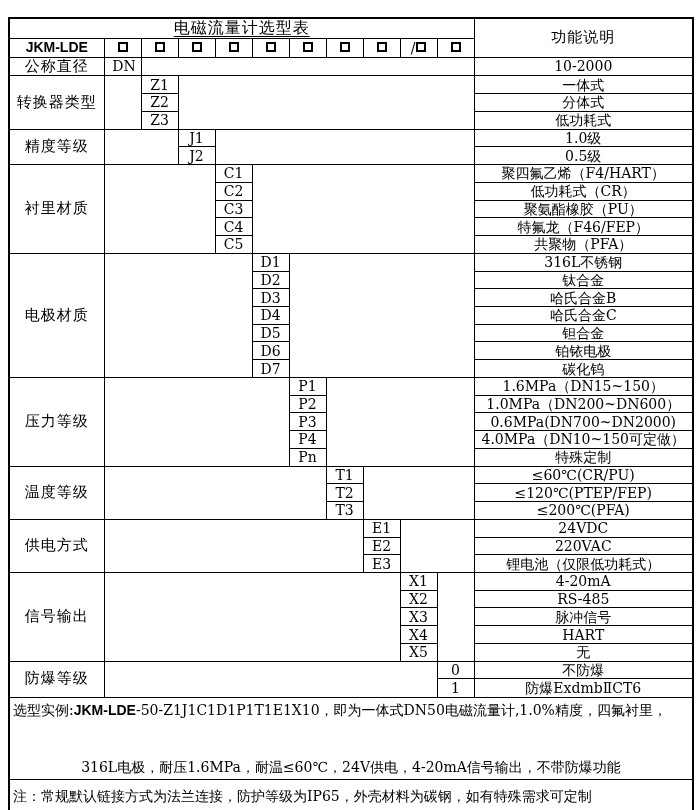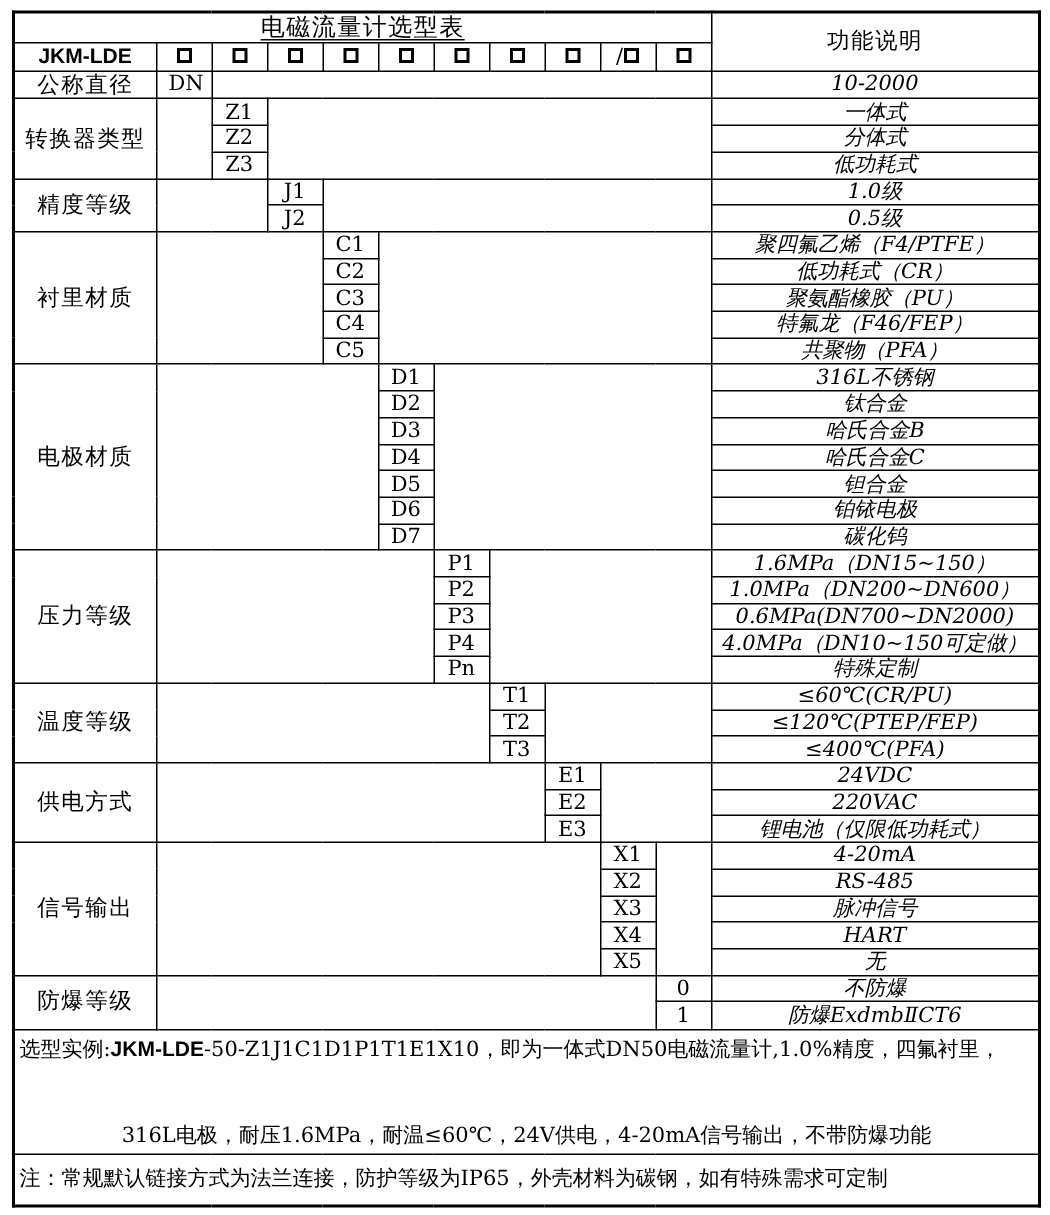--- a/index.html
+++ b/index.html
@@ -2,21 +2,21 @@
 <html><head>
 <meta charset="utf-8">
 <style>
   * { box-sizing: border-box; }
   html,body { margin:0; padding:0; background:#ffffff; }
   body {
     width:700px; height:810px;
     font-family:"DejaVu Serif","Liberation Serif",serif;
     color:#000;
   }
-  .page { width:700px; height:810px; padding:7px 8px; }
+  .page { width:700px; height:810px; padding:17px 8px; }
   table.sel {
     width:684px; height:798px;
     border-collapse:collapse; table-layout:fixed;
     border:2px solid #000;
   }
   td {
     border:1px solid #000;
     text-align:center; vertical-align:middle;
     font-size:14px; line-height:1.15;
     overflow:hidden; white-space:nowrap;
@@ -28,21 +28,21 @@
     height:20px;
   }
   td.t-func { font-size:15px; letter-spacing:1px; }
   td.t-model {
     font-family:"Liberation Sans",sans-serif;
     font-weight:bold; font-size:14px; height:19px;
   }
   td.lbl { font-size:15px; letter-spacing:1px;margin-top:44px; }
   td.code { font-size:14px; }
   td.code.dn { text-align:center; padding-left:3px; }
-  td.desc { font-size:14px;font-style:italic; }
+  td.desc { font-size:14px; }
   td.cb { height:19px; }
   .box {
     display:inline-block; width:10px; height:10px;
     border:2px solid #000; vertical-align:middle;
     margin-top:-2px;
   }
   .slash-mark { font-size:14px; margin-right:1px; vertical-align:middle; }
   td.note { text-align:left; padding:1px 3px; white-space:normal; }
   td.note-ex { height:46px; font-size:14px; }
   td.note-rm { height:35px; font-size:14px; }
@@ -123,21 +123,21 @@
   <tr>
     <td class="code">J2</td>
     <td class="desc">0.5级</td>
   </tr>
 
   <tr>
     <td class="lbl" rowspan="5">衬里材质</td>
     <td class="empty" rowspan="5" colspan="3"></td>
     <td class="code">C1</td>
     <td class="empty" rowspan="5" colspan="6"></td>
-    <td class="desc">聚四氟乙烯（F4/PTFE）</td>
+    <td class="desc">聚四氟乙烯（F4/HART）</td>
   </tr>
   <tr>
     <td class="code">C2</td>
     <td class="desc">低功耗式（CR）</td>
   </tr>
   <tr>
     <td class="code">C3</td>
     <td class="desc">聚氨酯橡胶（PU）</td>
   </tr>
   <tr>
@@ -211,21 +211,21 @@
     <td class="code">T1</td>
     <td class="empty" rowspan="3" colspan="3"></td>
     <td class="desc">≤60℃(CR/PU)</td>
   </tr>
   <tr>
     <td class="code">T2</td>
     <td class="desc">≤120℃(PTEP/FEP)</td>
   </tr>
   <tr>
     <td class="code">T3</td>
-    <td class="desc">≤400℃(PFA)</td>
+    <td class="desc">≤200℃(PFA)</td>
   </tr>
 
   <tr>
     <td class="lbl" rowspan="3">供电方式</td>
     <td class="empty" rowspan="3" colspan="7"></td>
     <td class="code">E1</td>
     <td class="empty" rowspan="3" colspan="2"></td>
     <td class="desc">24VDC</td>
   </tr>
   <tr>

